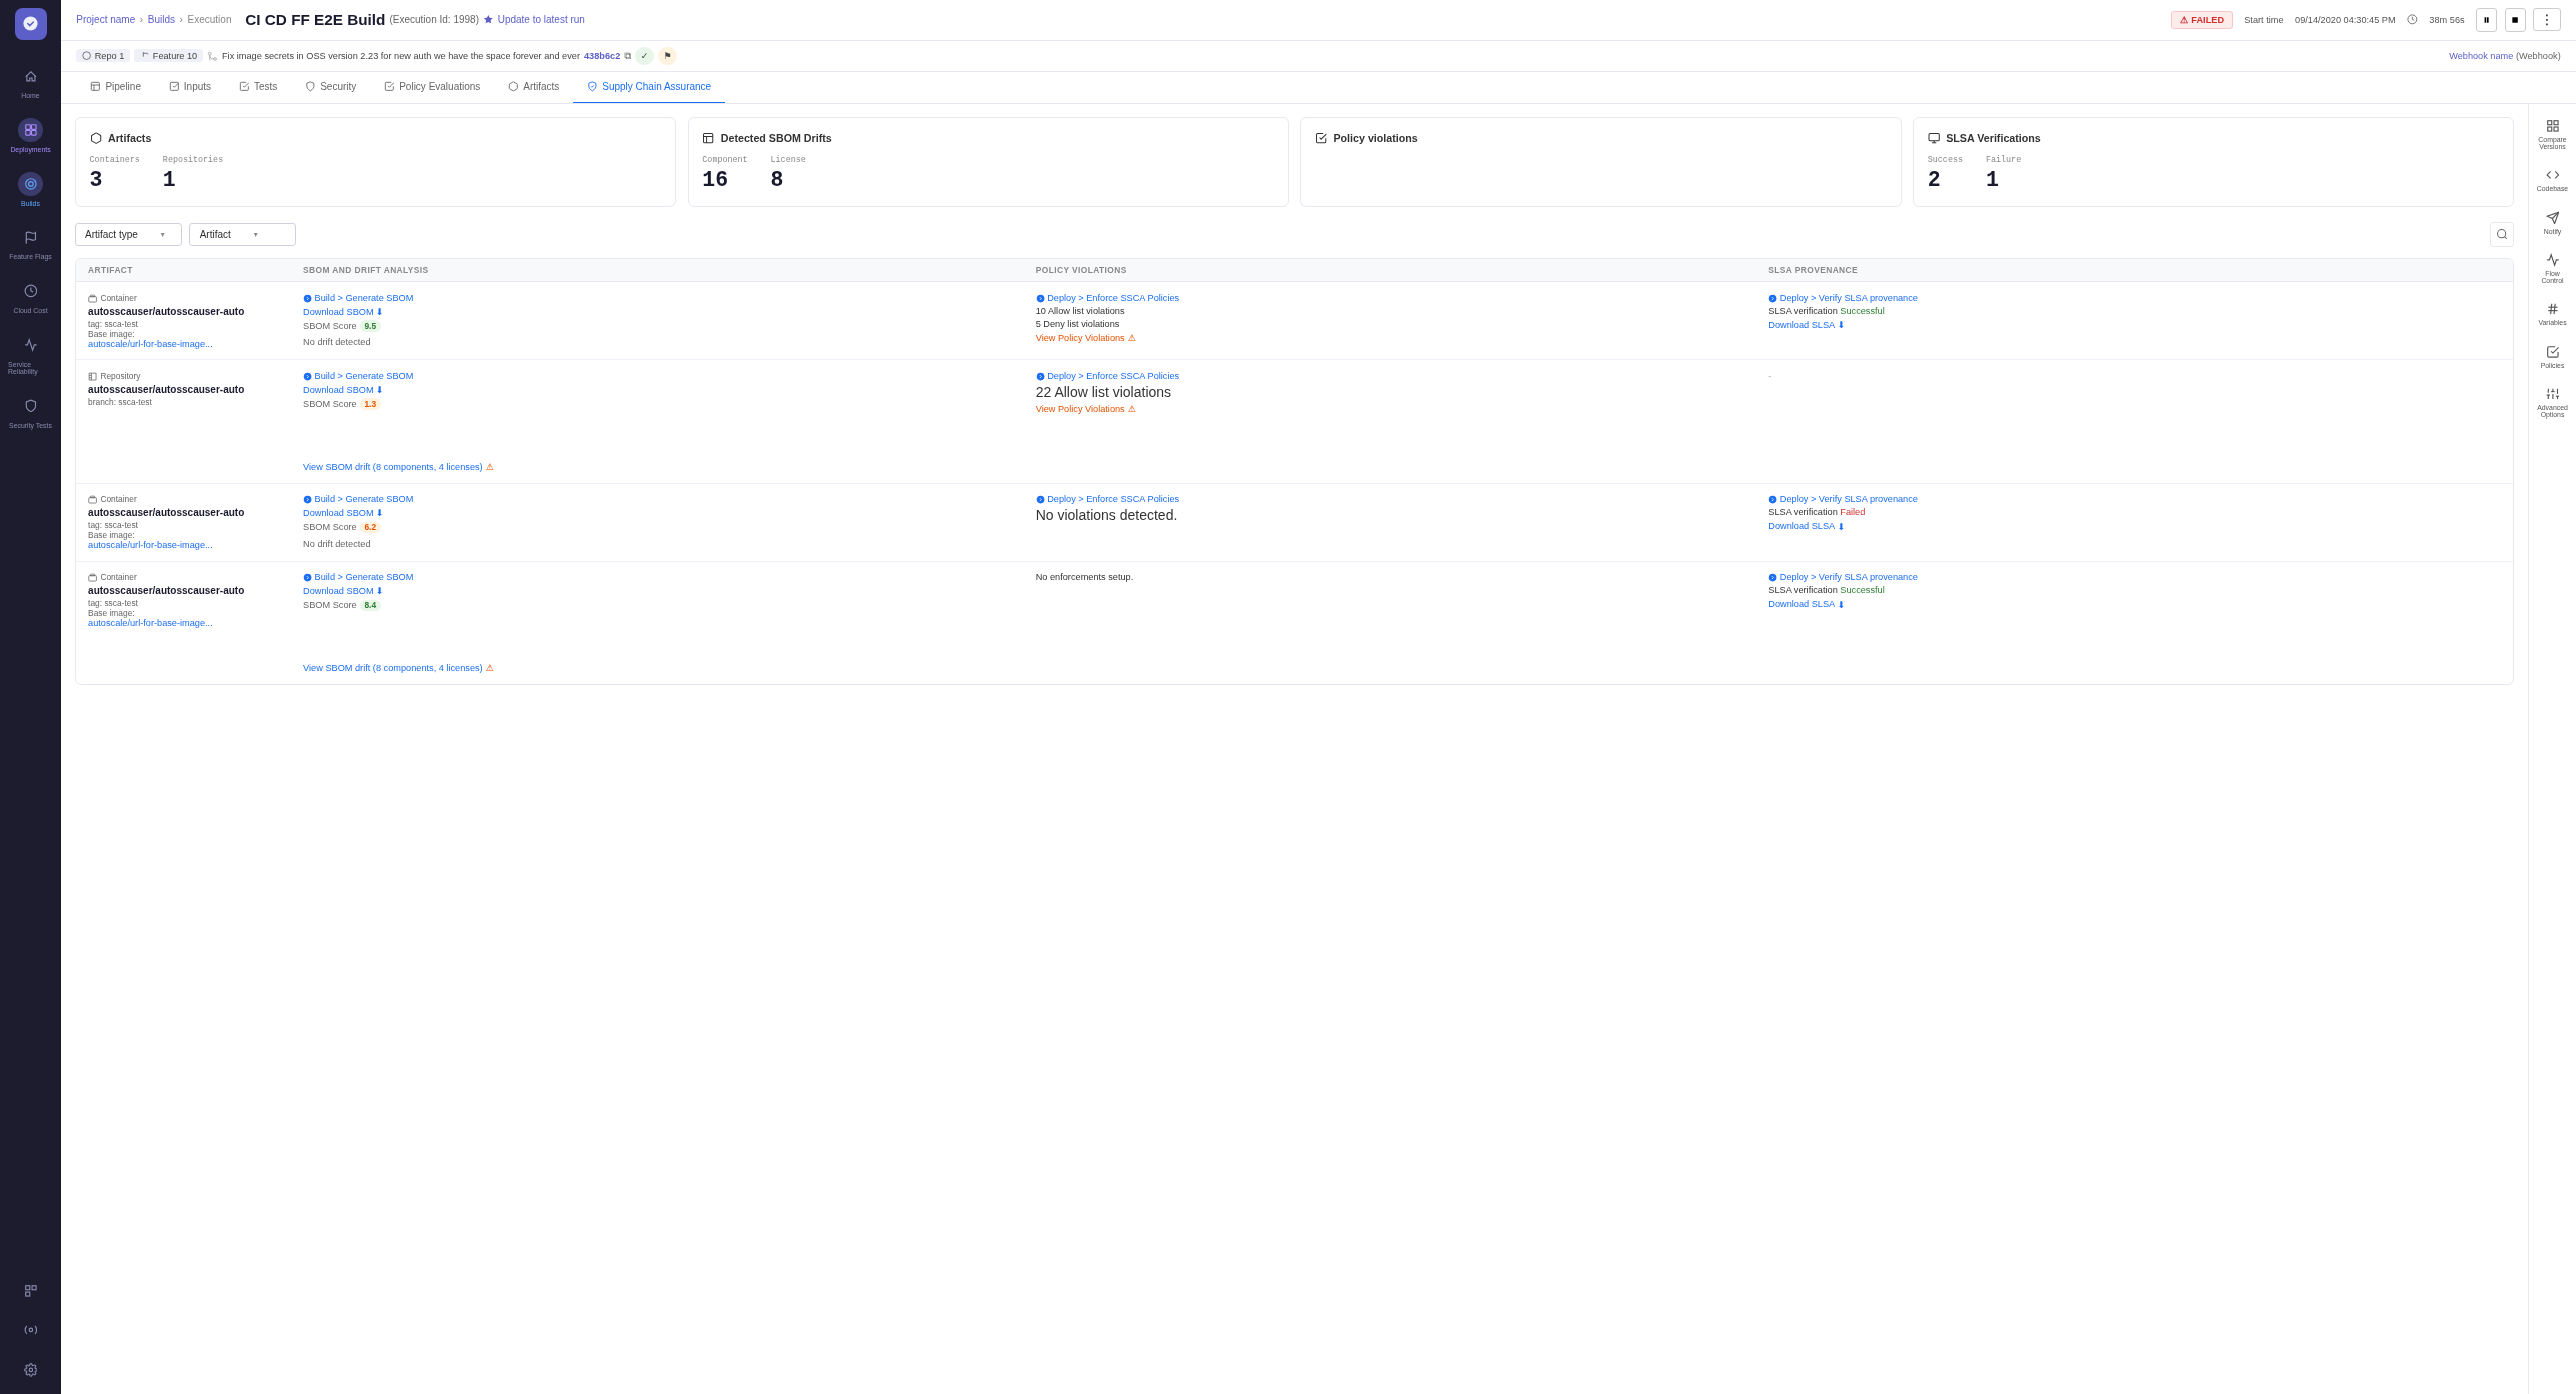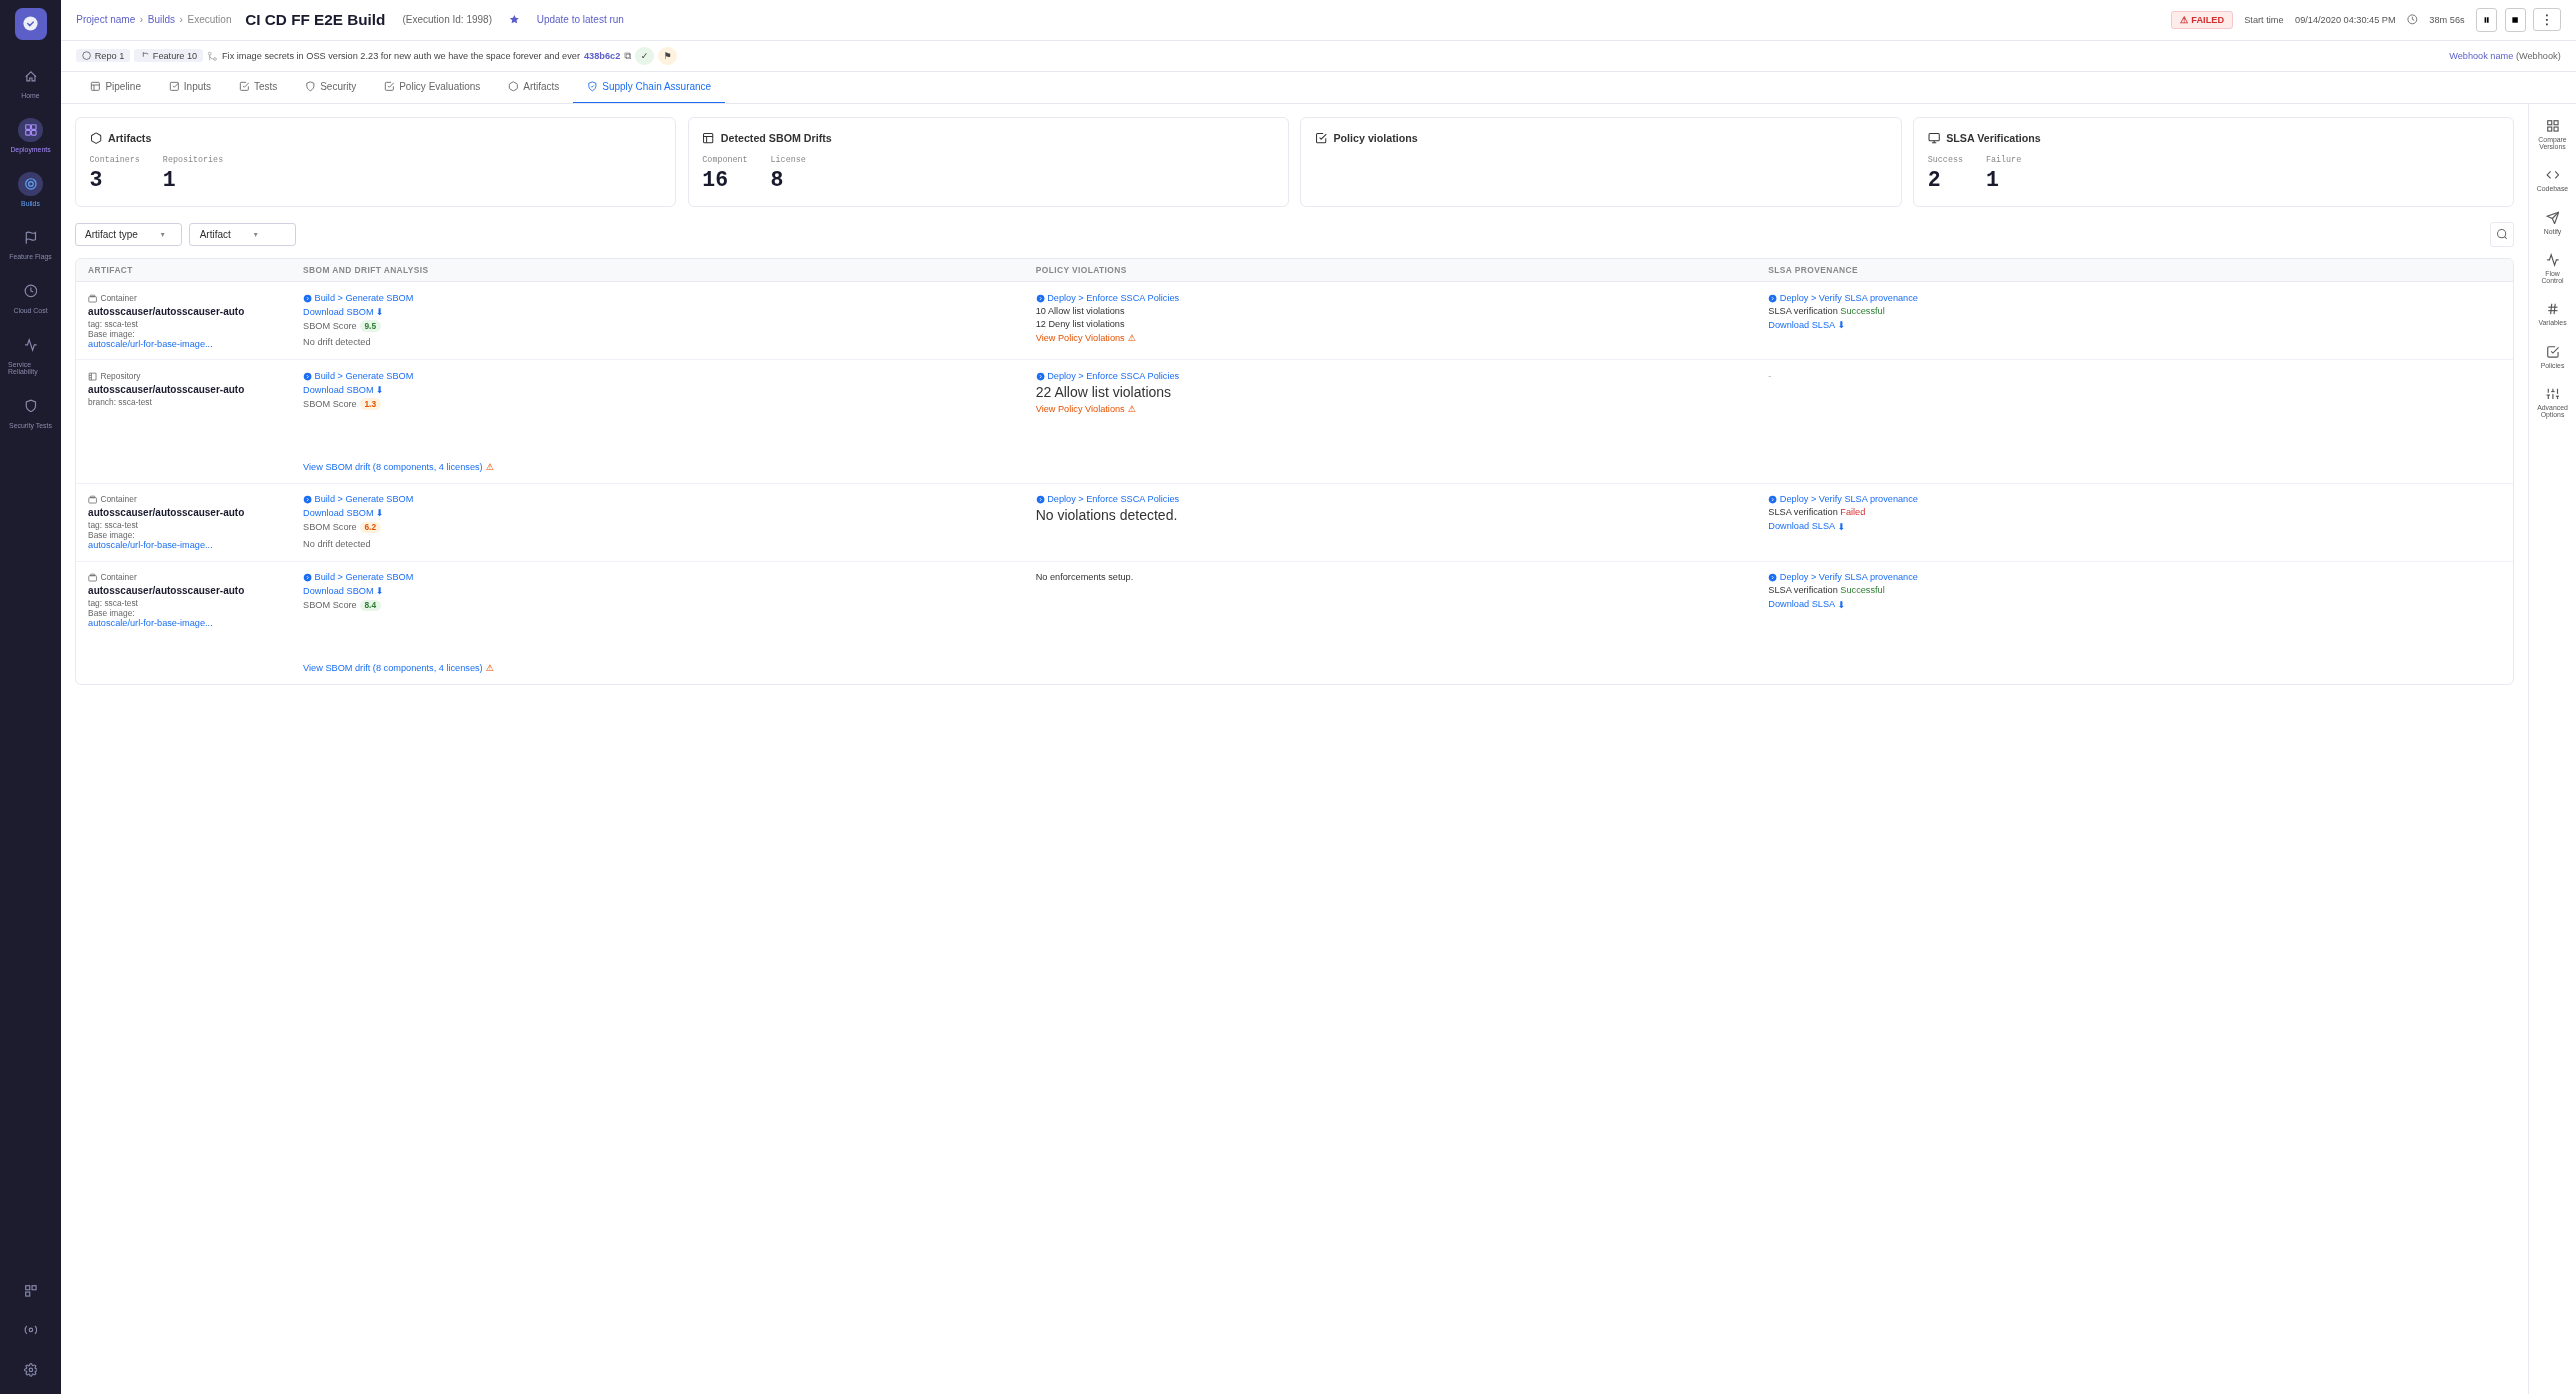--- a/index.html
+++ b/index.html
@@ -17,21 +17,21 @@
     .sidebar-item.active .icon-circle { background: #3b3b6b; }
     .sidebar-bottom { margin-top: auto; display: flex; flex-direction: column; align-items: center; gap: 7.7px; }
 
     
     .main { flex: 1; display: flex; flex-direction: column; overflow: hidden; background: #fff; }
 
     
     .topbar { display: flex; align-items: center; padding: 7.7px 15.3px; border-bottom: 0.8px solid #e8e8f0; background: #fff; gap: 6.1px; }
     .breadcrumb { display: flex; align-items: center; gap: 4.6px; color: #5b5fc7; font-size: 10px; }
     .breadcrumb span { color: #888; }
-    .build-title { display: flex; align-items: center; gap: 17px; }
+    .build-title { display: flex; align-items: center; gap: 4px; }
     .build-name { font-size: 15.3px; font-weight: 700; color: #1a1a2e; }
     .exec-id { font-size: 10px; color: #666; }
     .update-link { color: #5b5fc7; font-size: 10px; cursor: pointer; text-decoration: none; }
     .failed-badge { background: #fdecea; color: #d32f2f; border: 0.8px solid #f5c6cb; border-radius: 3.1px; padding: 2.3px 7.7px; font-size: 9.2px; font-weight: 600; display: flex; align-items: center; gap: 3.1px; }
     .topbar-right { margin-left: auto; display: flex; align-items: center; gap: 11.5px; color: #555; font-size: 9.2px; }
     .topbar-controls { display: flex; align-items: center; gap: 7.7px; }
 
     
     .sub-topbar { display: flex; align-items: center; padding: 6.1px 15.3px; border-bottom: 0.8px solid #e8e8f0; background: #fff; gap: 4px; font-size: 9.2px; color: #444; }
     .sub-topbar-tag { background: #f0f0f8; border-radius: 3.1px; padding: 1.5px 6.1px; display: flex; align-items: center; gap: 3.1px; }
@@ -444,21 +444,21 @@
             </div>
             <div class="cell-col">
               <a class="cell-link">
                 <svg width="9.2" height="9.2" viewBox="0 0 24 24" fill="#1b6ef3">
                     <circle cx="12" cy="12" r="10"></circle>
                     <polyline points="10 8 14 12 10 16" stroke="white" stroke-width="2" fill="none"></polyline>
                   </svg>
                 <span>Deploy &gt; Enforce SSCA Policies</span>
               </a>
               <div style="font-size:9.2px;color:#333;">10 Allow list violations</div>
-              <div style="font-size:9.2px;color:#333;">12 Deny list violations</div>
+              <div style="font-size:9.2px;color:#333;">5 Deny list violations</div>
               <div class="policy-violation-link">
                 <span>View Policy Violations</span>
                 <span>⚠</span>
               </div>
             </div>
             <div class="cell-col">
               <a class="cell-link">
                 <svg width="9.2" height="9.2" viewBox="0 0 24 24" fill="#1b6ef3">
                     <circle cx="12" cy="12" r="10"></circle>
                     <polyline points="10 8 14 12 10 16" stroke="white" stroke-width="2" fill="none"></polyline>

